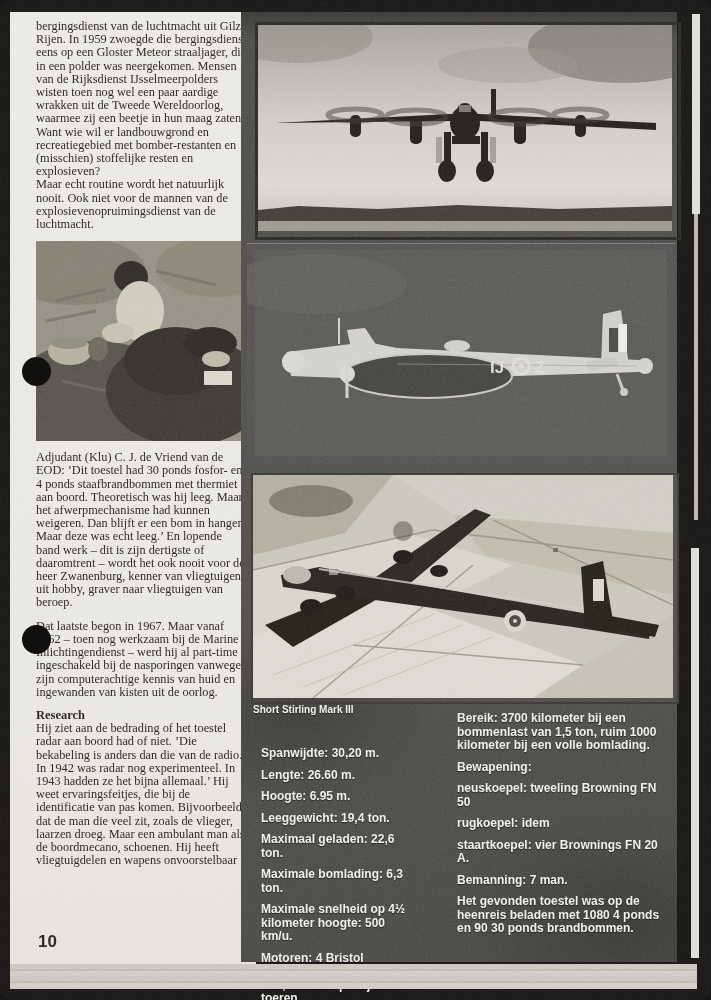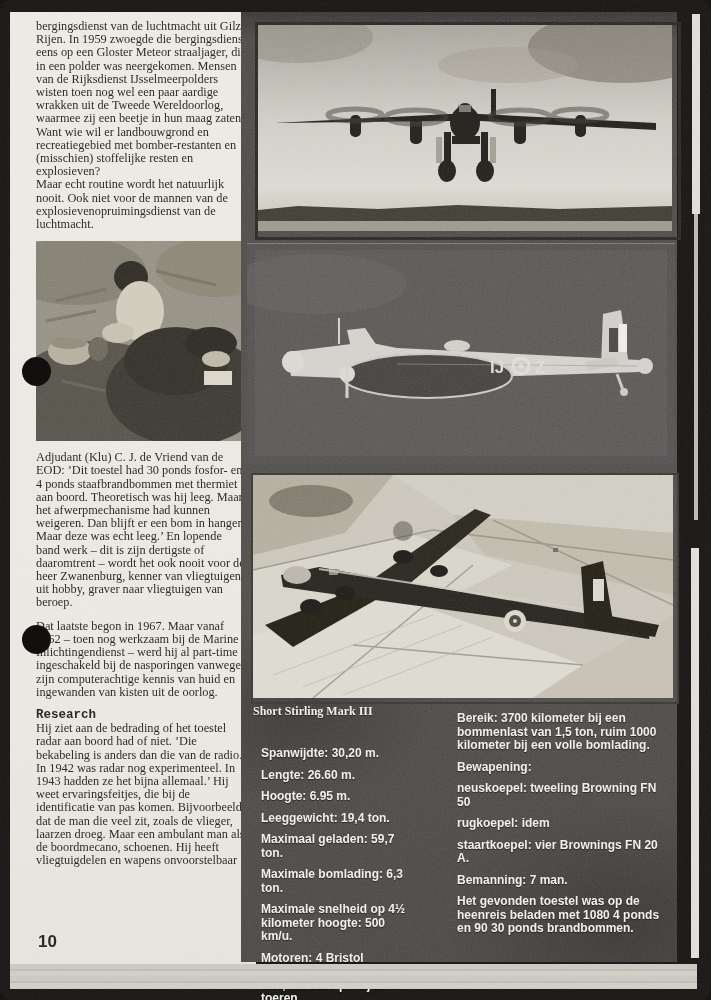--- a/index.html
+++ b/index.html
@@ -6,41 +6,41 @@
   .scan{position:relative;width:711px;height:1000px;background:#181716;overflow:hidden;
         font-family:"Liberation Serif", serif;border-radius:12px;}
   
   .paper{position:absolute;left:10px;top:12px;width:246px;height:956px;
          background:linear-gradient(180deg,#ebe9e3 0%,#e9e7e1 70%,#e4e2db 100%);}
   .paper-inner{position:absolute;left:26px;top:8px;width:212px;color:#26231e;
                font-size:12.3px;line-height:13.2px;text-align:left;}
   .paper-inner p{margin:0;}
   .man-photo{position:relative;width:212px;height:200px;margin:10px 0;
              background:linear-gradient(160deg,#a19d92 0%,#8e8a7e 40%,#7c786c 100%);overflow:hidden;}
-  .research{font-family:Liberation Mono, monospace;font-weight:bold;font-size:12.5px;
+  .research{font-family:Liberation Serif, serif;font-weight:bold;font-size:12.5px;
             margin-top:10px !important;}
   .pagenum{position:absolute;left:28px;top:920px;font-family:"Liberation Sans", sans-serif;
            font-weight:bold;font-size:17px;color:#26231e;}
   .hole{position:absolute;width:29px;height:29px;border-radius:50%;background:#0d0c0b;}
   .hole1{left:22px;top:357px;}
   .hole2{left:22px;top:625px;}
   
   .panel{position:absolute;left:241px;top:12px;width:436px;height:950px;
          background:
            radial-gradient(140px 90px at 12% 74%, rgba(0,0,0,.20), transparent),
            radial-gradient(180px 120px at 88% 96%, rgba(0,0,0,.22), transparent),
            linear-gradient(180deg,#393836 0,#4c4a47 28px,#504e4b 46%,#4a4845 100%);}
   .photo{position:absolute;overflow:hidden;}
   .photo1{left:14px;top:10px;width:420px;height:212px;border:3px solid #2b2927;}
   .photo2{left:6px;top:231px;width:428px;height:221px;border-top:1px solid #7b7975;}
   .photo3{left:10px;top:461px;width:424px;height:227px;border:2px solid #3a3835;}
   .photo svg{display:block;}
   
   .caption-title{position:absolute;left:12px;top:692px;width:190px;
-      font-family:Liberation Serif, serif;font-weight:bold;font-size:12px;
+      font-family:Liberation Sans, sans-serif;font-weight:bold;font-size:10px;
       color:#f0efeb;text-shadow:0 1px 1px rgba(0,0,0,.55);}
   .specs{position:absolute;font-family:"Liberation Sans", sans-serif;font-weight:bold;
          font-size:12px;line-height:13.5px;color:#f0efeb;text-shadow:0 1px 1px rgba(0,0,0,.55);}
   .specs-left{left:12px;top:727px;width:172px;}
   .specs-right{left:208px;top:692px;width:224px;}
   .specs div{margin:8px;}
   
   .edge{position:absolute;background:#dedcd6;}
   .edge-r1{left:692px;top:14px;width:8px;height:200px;}
   .edge-r2{left:694px;top:214px;width:4px;height:306px;background:#b9b6b0;}
@@ -215,21 +215,21 @@
       </svg>
     </div>
 
     <div class="caption-title">Short Stirling Mark III</div>
 
     <div class="specs specs-left">
       <div>Spanwijdte: 30,20 m.</div>
       <div>Lengte: 26.60 m.</div>
       <div>Hoogte: 6.95 m.</div>
       <div>Leeggewicht: 19,4 ton.</div>
-      <div>Maximaal geladen: 59,7 ton.</div>
+      <div>Maximaal geladen: 22,6 ton.</div>
       <div>Maximale bomlading: 6,3 ton.</div>
       <div>Maximale snelheid op 4½ kilometer hoogte: 500 km/u.</div>
       <div>Motoren: 4 Bristol Hercules motoren van 38 liter, elk 1650 pk bij 2900 toeren.</div>
     </div>
 
     <div class="specs specs-right">
       <div>Bereik: 3700 kilometer bij een bommenlast van 1,5 ton, ruim 1000 kilometer bij een volle bomlading.</div>
       <div>Bewapening:</div>
       <div>neuskoepel: tweeling Browning FN 50</div>
       <div>rugkoepel: idem</div>

